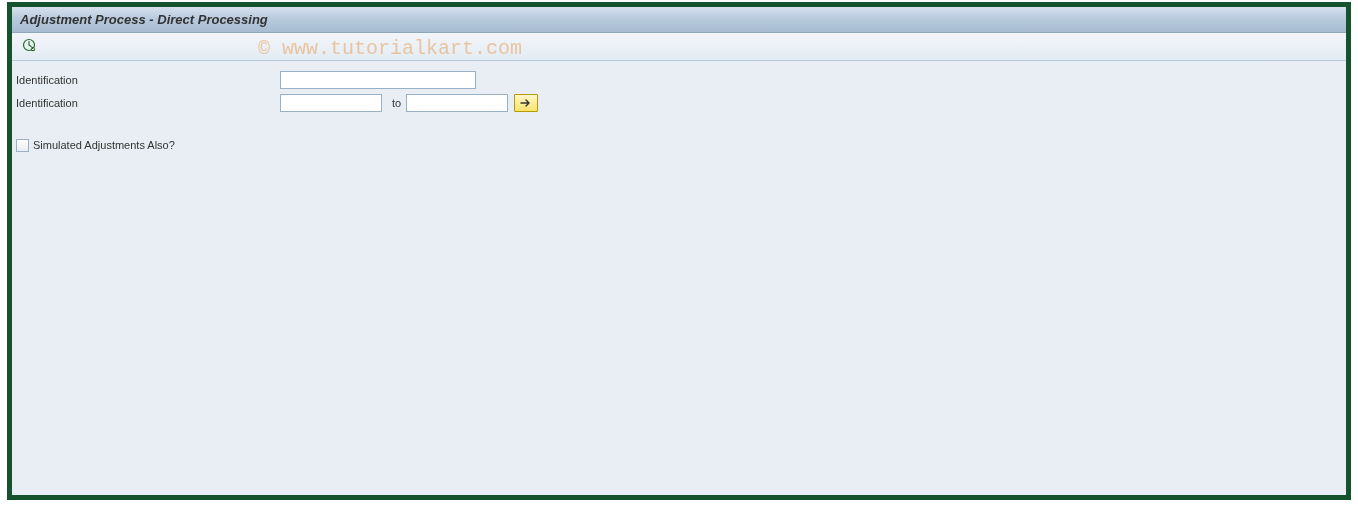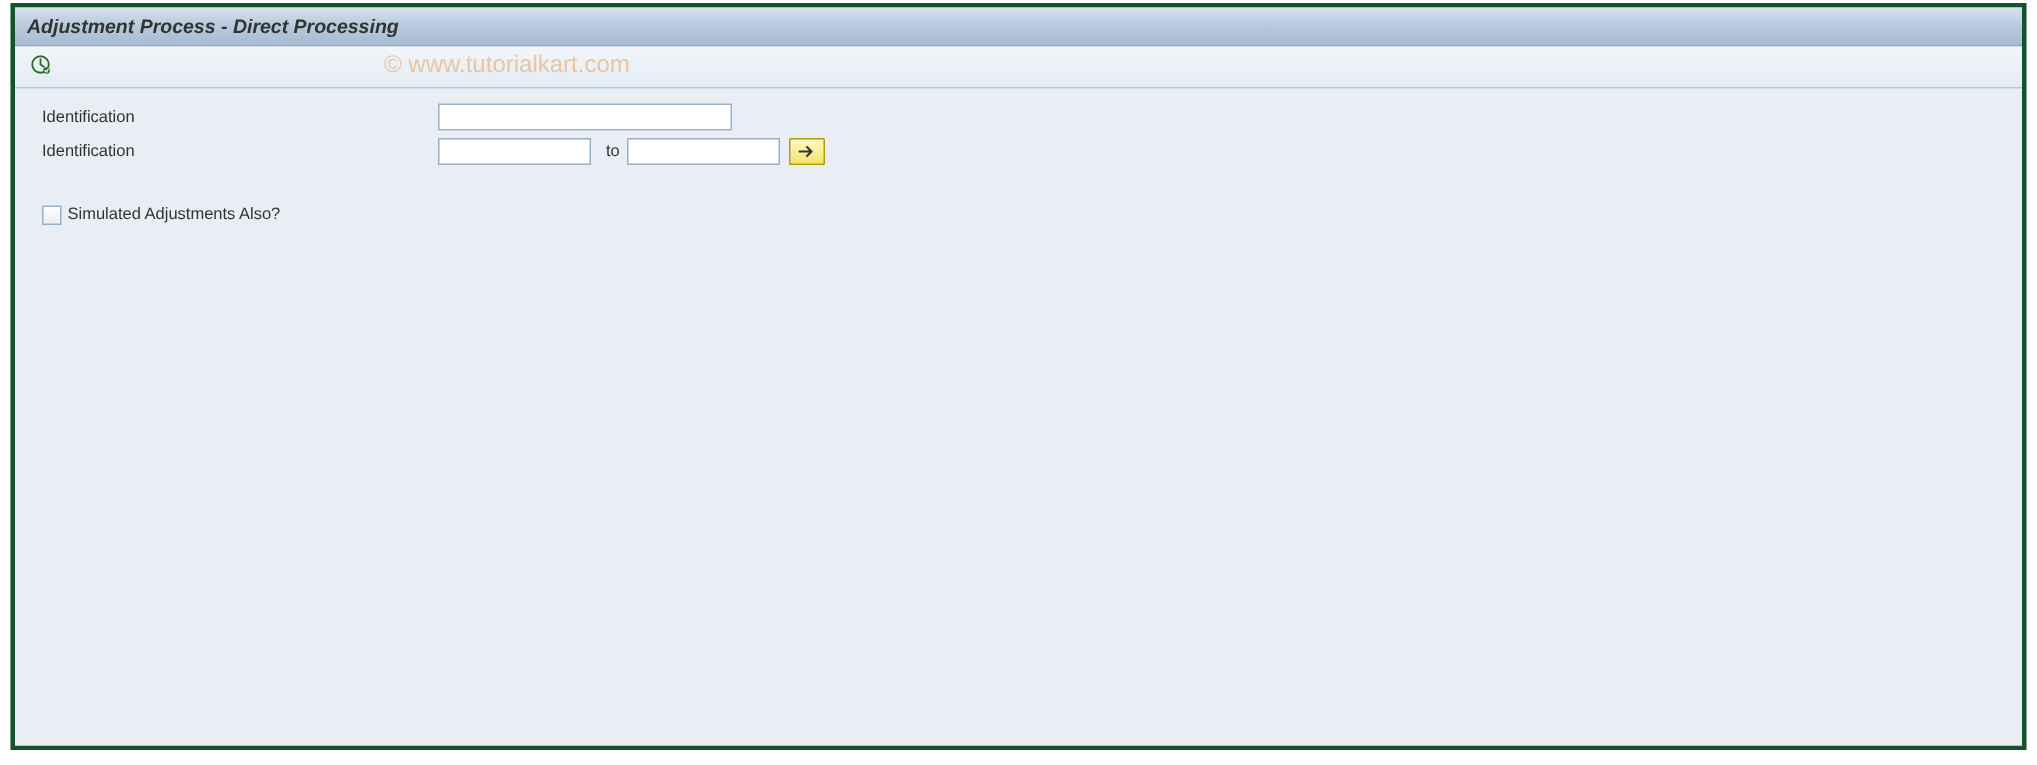--- a/index.html
+++ b/index.html
@@ -13,21 +13,21 @@
       color: #333;
       background: #fff;
       width: 1358px;
       height: 510px;
       overflow: hidden;
     }
     .app-window {
       width: 1344px;
       height: 498px;
       margin: 2px auto;
-      border: 3px solid #14532d;
+      border: 5px solid #14532d;
       background: #e8eef4;
       display: flex;
       flex-direction: column;
     }
     .title-bar {
       height: 26px;
       background: linear-gradient(to bottom, #d6e1ee 0%, #b7c9dc 50%, #a7bcd2 100%);
       border-bottom: 1px solid #8ea6c0;
       display: flex;
       align-items: center;
@@ -57,31 +57,31 @@
       cursor: pointer;
       display: flex;
       align-items: center;
       justify-content: center;
     }
     .exec-btn svg { width: 14px; height: 14px; }
     .watermark {
       position: absolute;
       left: 246px;
       top: 4px;
-      font-size: 16px;
+      font-size: 20px;
       color: rgba(232, 160, 90, 0.55);
-      font-family: Liberation Sans, sans-serif;
+      font-family: Liberation Mono, monospace;
       pointer-events: none;
       white-space: nowrap;
       text-align: right;
     }
     .content-area {
       flex: 1;
       background: #e8eef4;
-      padding: 8px 16px;
+      padding: 8px 2px;
     }
     .form-row {
       display: flex;
       align-items: center;
       height: 22px;
       margin-bottom: 1px;
     }
     .form-label {
       width: 266px;
       padding-left: 2px;

